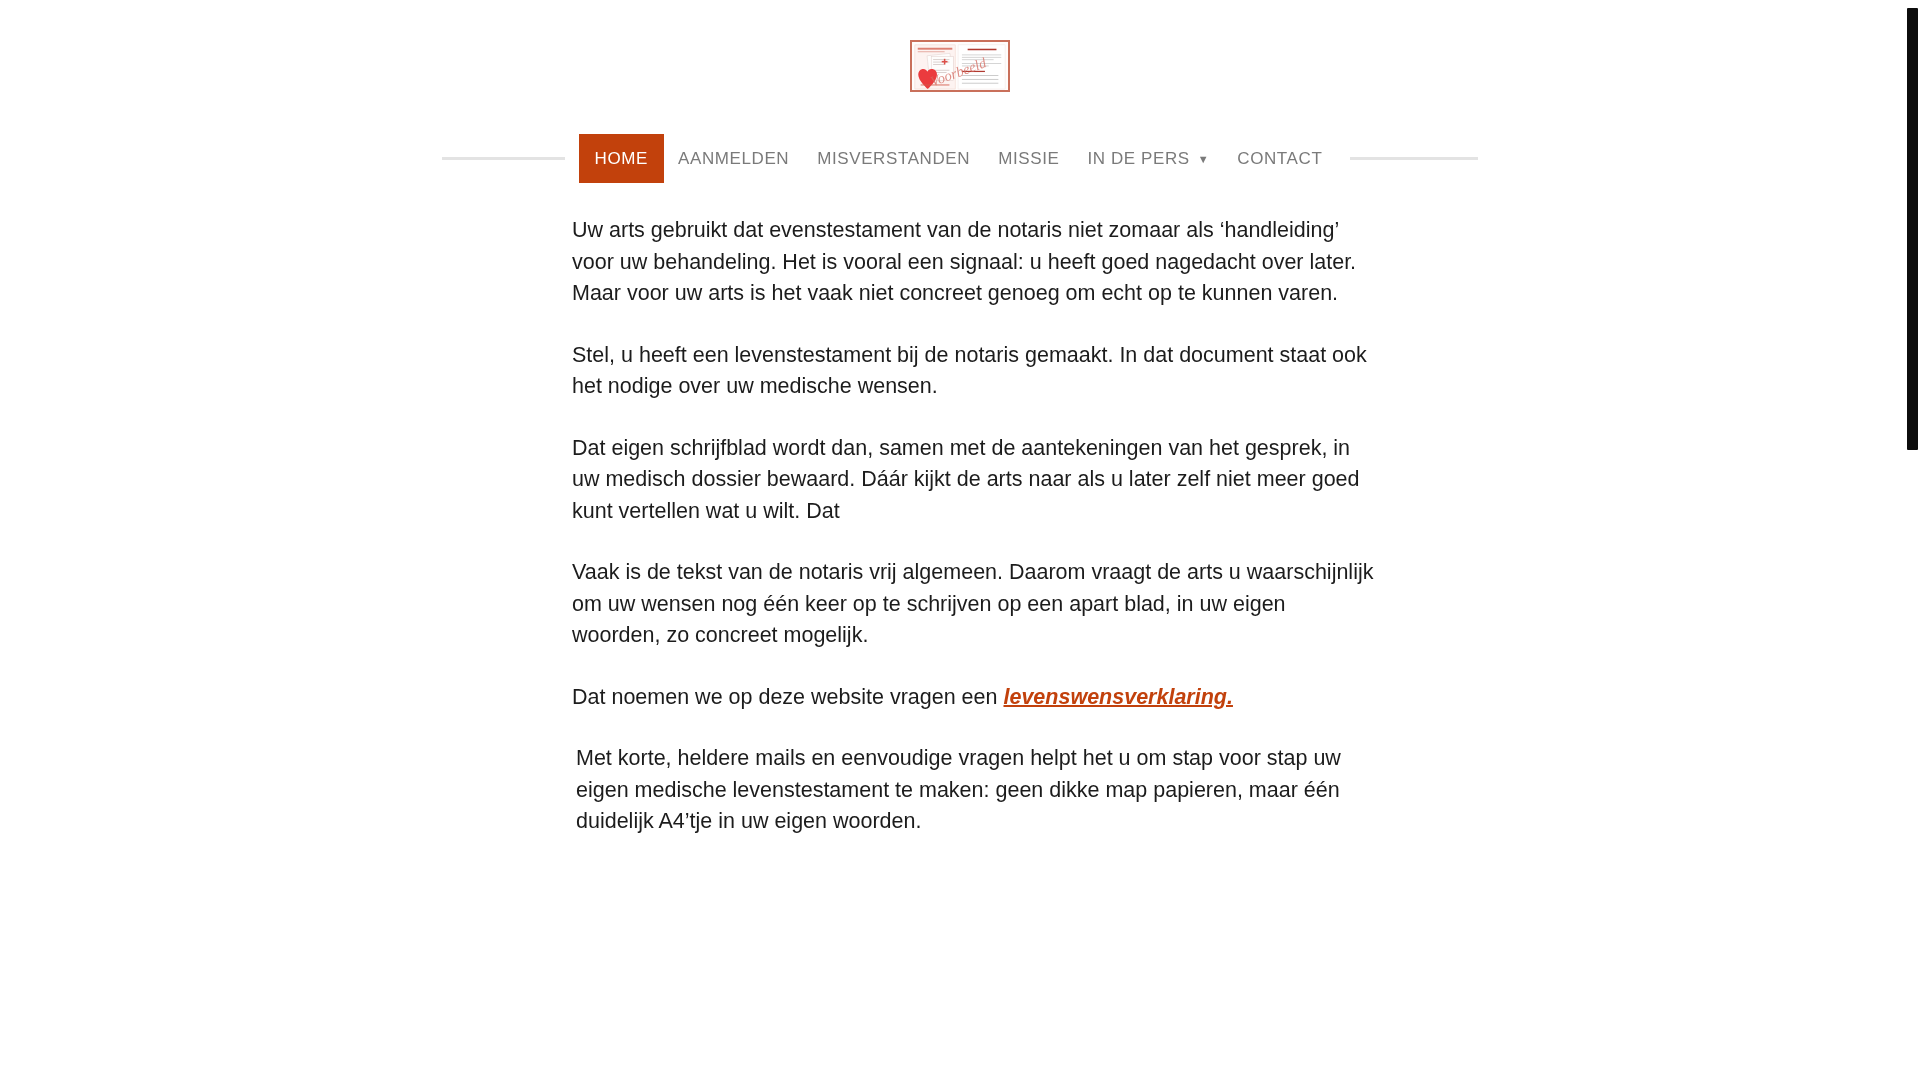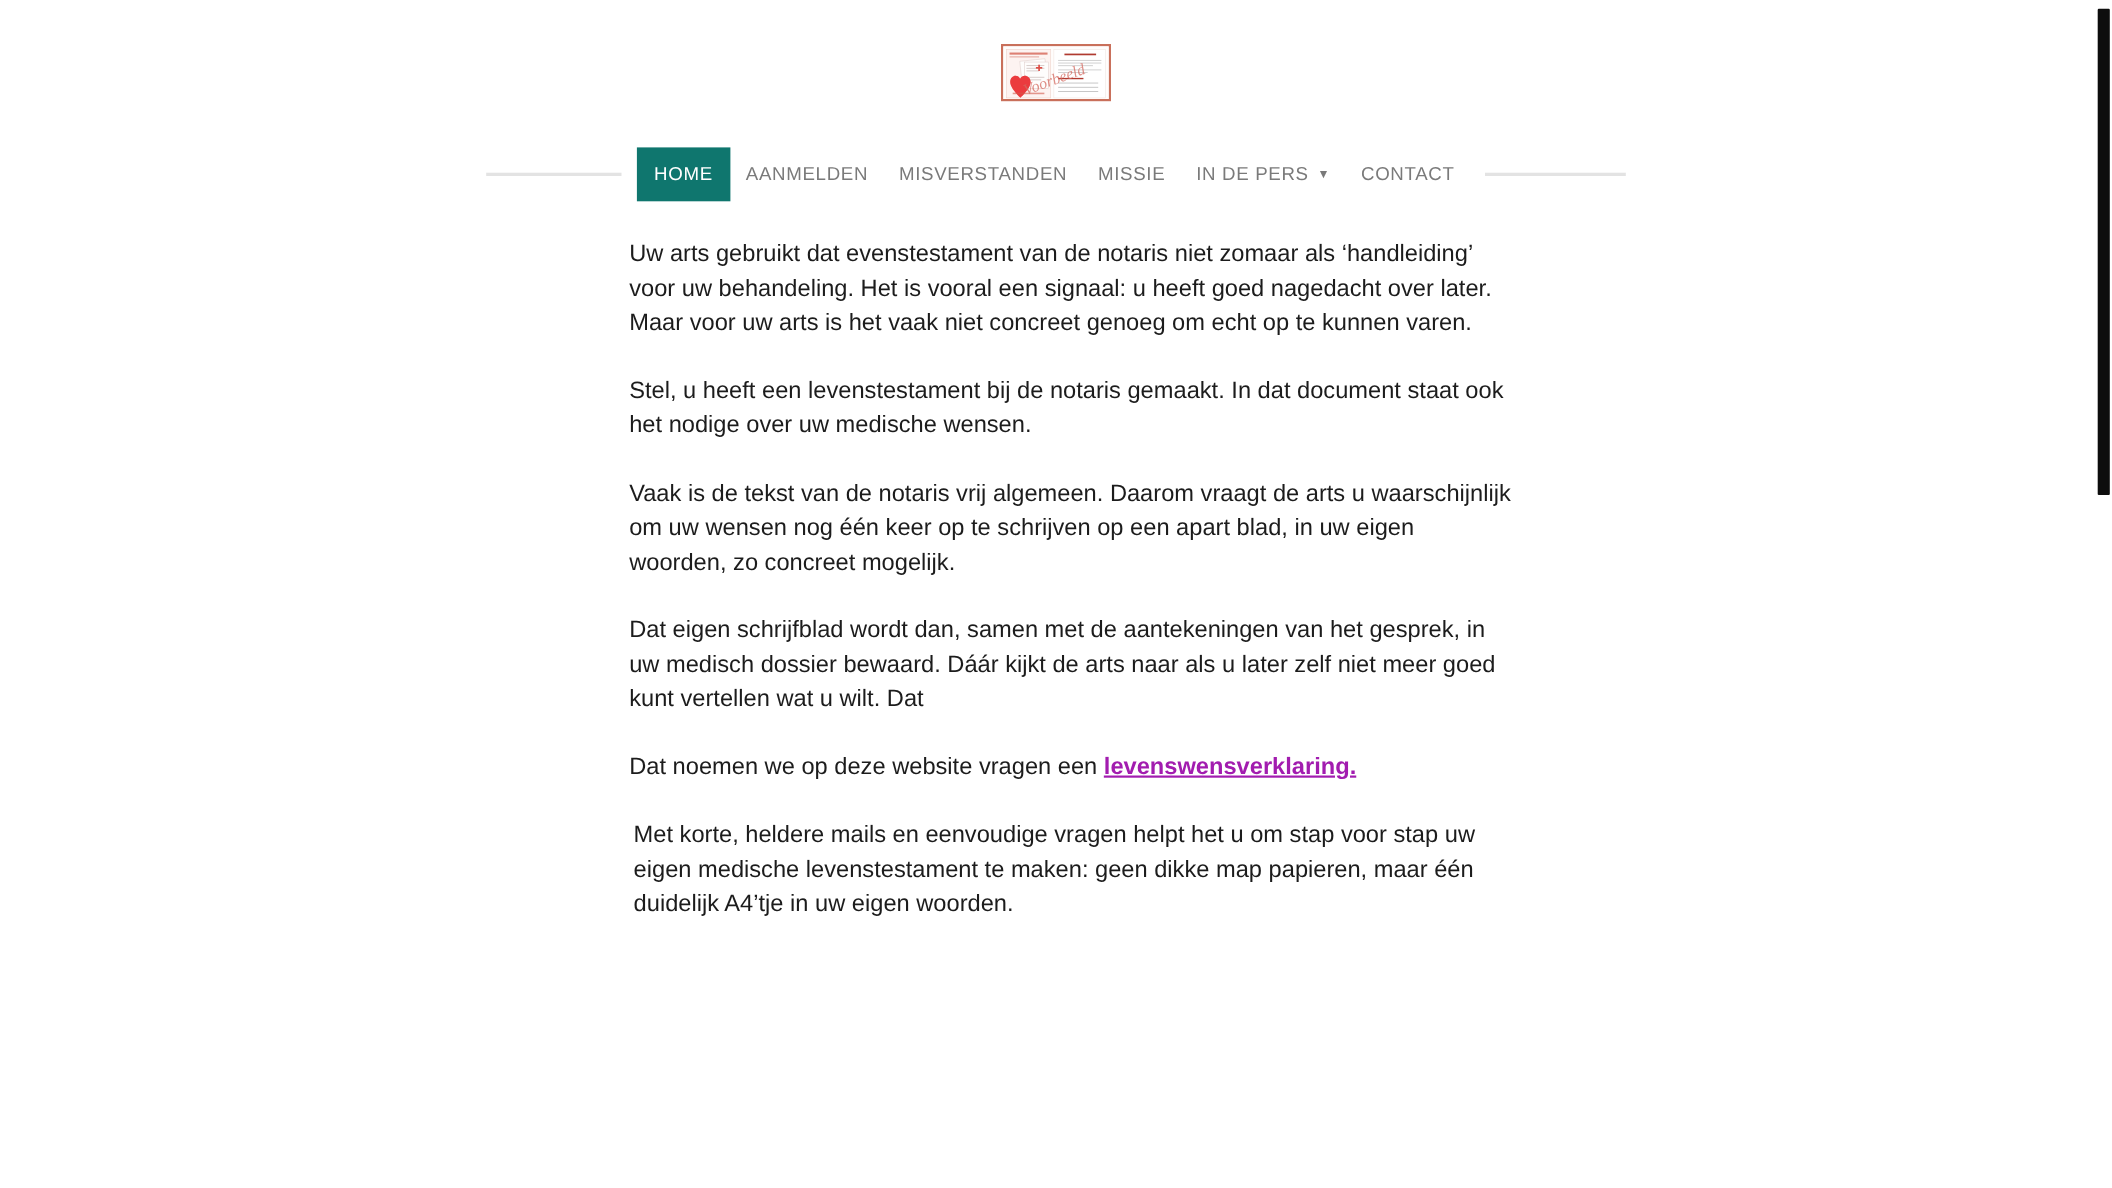--- a/index.html
+++ b/index.html
@@ -69,21 +69,21 @@
     letter-spacing: 0.6px;
     color: #7a7a7a;
     padding: 9px 14px;
     cursor: pointer;
     white-space: nowrap;
     font-family: "Liberation Sans", sans-serif;
     text-decoration: none;
     line-height: 1;
   }
   .nav-item.active {
-    background: #0f766e;
+    background: #c2410c;
     color: #ffffff;
     padding: 16px 16px;
   }
   .nav-item .caret {
     display: inline-block;
     margin-left: 8px;
     font-size: 11px;
     color: #7a7a7a;
     vertical-align: middle;
   }
@@ -100,22 +100,23 @@
     font-size: 21.5px;
     line-height: 31.5px;
     color: #1c1c1c;
     font-family: "Liberation Sans", sans-serif;
   }
   .content p.last-block {
     margin-top: 18px;
     padding-left: 4px;
   }
   .inline-link {
-    color: #a21caf;
+    color: #c2410c;
     font-weight: bold;
+    font-style: italic;
     text-decoration: underline;
     text-decoration-thickness: 2px;
     cursor: pointer;
   }
 
   
   .scroll-track {
     position: absolute;
     top: 0;
     right: 0;
@@ -192,22 +193,22 @@
         <span>IN DE PERS</span><span class="caret">▼</span>
       </a>
       <a class="nav-item" href="#">CONTACT</a>
     </div>
     <div class="nav-rule right"></div>
   </nav>
 
   <main class="content">
     <p>Uw arts gebruikt dat evenstestament van de notaris niet zomaar als ‘handleiding’ voor uw behandeling. Het is vooral een signaal: u heeft goed nagedacht over later. Maar voor uw arts is het vaak niet concreet genoeg om echt op te kunnen varen.</p>
     <p>Stel, u heeft een levenstestament bij de notaris gemaakt. In dat document staat ook het nodige over uw medische wensen.</p>
+    <p>Dat eigen schrijfblad wordt dan, samen met de aantekeningen van het gesprek, in uw medisch dossier bewaard. Dáár kijkt de arts naar als u later zelf niet meer goed kunt vertellen wat u wilt. Dat</p>
     <p>Vaak is de tekst van de notaris vrij algemeen. Daarom vraagt de arts u waarschijnlijk om uw wensen nog één keer op te schrijven op een apart blad, in uw eigen woorden, zo concreet mogelijk.</p>
-    <p>Dat eigen schrijfblad wordt dan, samen met de aantekeningen van het gesprek, in uw medisch dossier bewaard. Dáár kijkt de arts naar als u later zelf niet meer goed kunt vertellen wat u wilt. Dat</p>
     <p><span>Dat noemen we op deze website vragen een </span><a class="inline-link" href="#">levenswensverklaring.</a></p>
     <p class="last-block">Met korte, heldere mails en eenvoudige vragen helpt het u om stap voor stap uw eigen medische levenstestament te maken: geen dikke map papieren, maar één duidelijk A4’tje in uw eigen woorden.</p>
   </main>
 
   <div class="scroll-track">
     <div class="scroll-thumb"></div>
   </div>
 
 </div>
 

